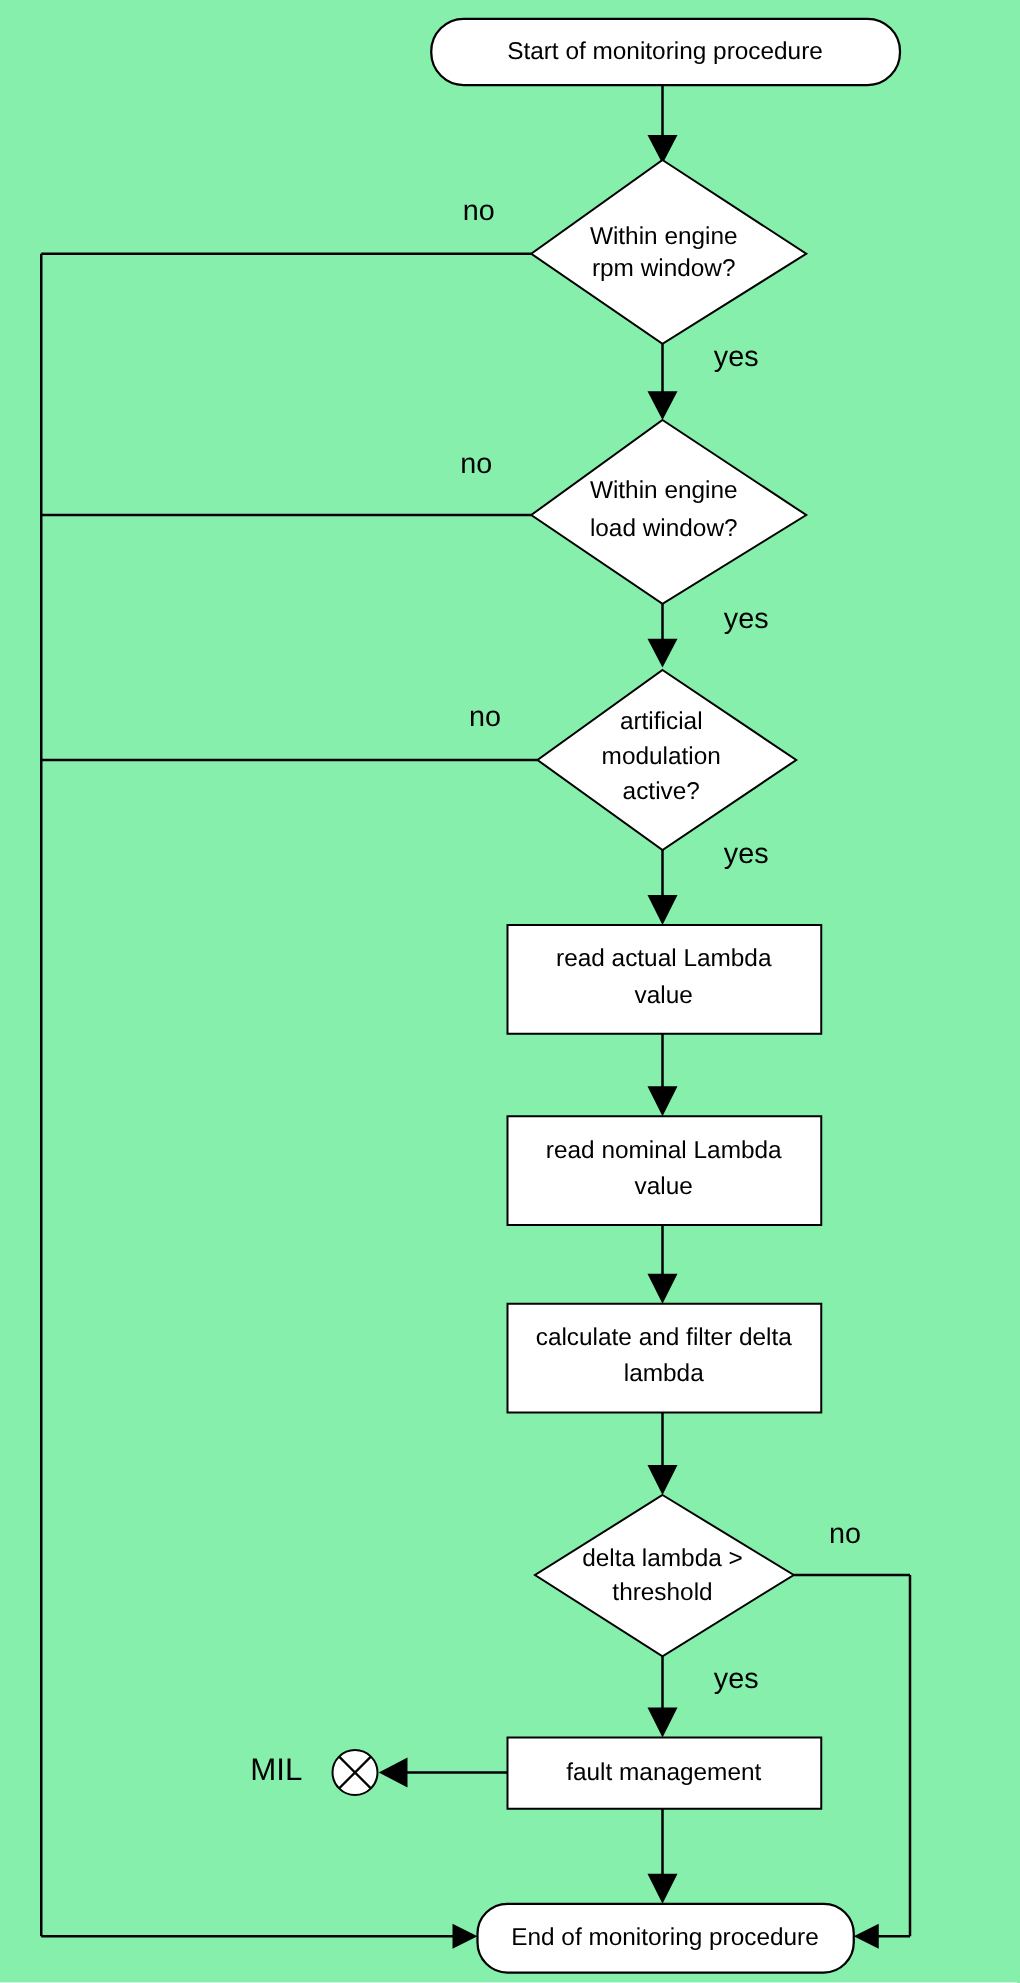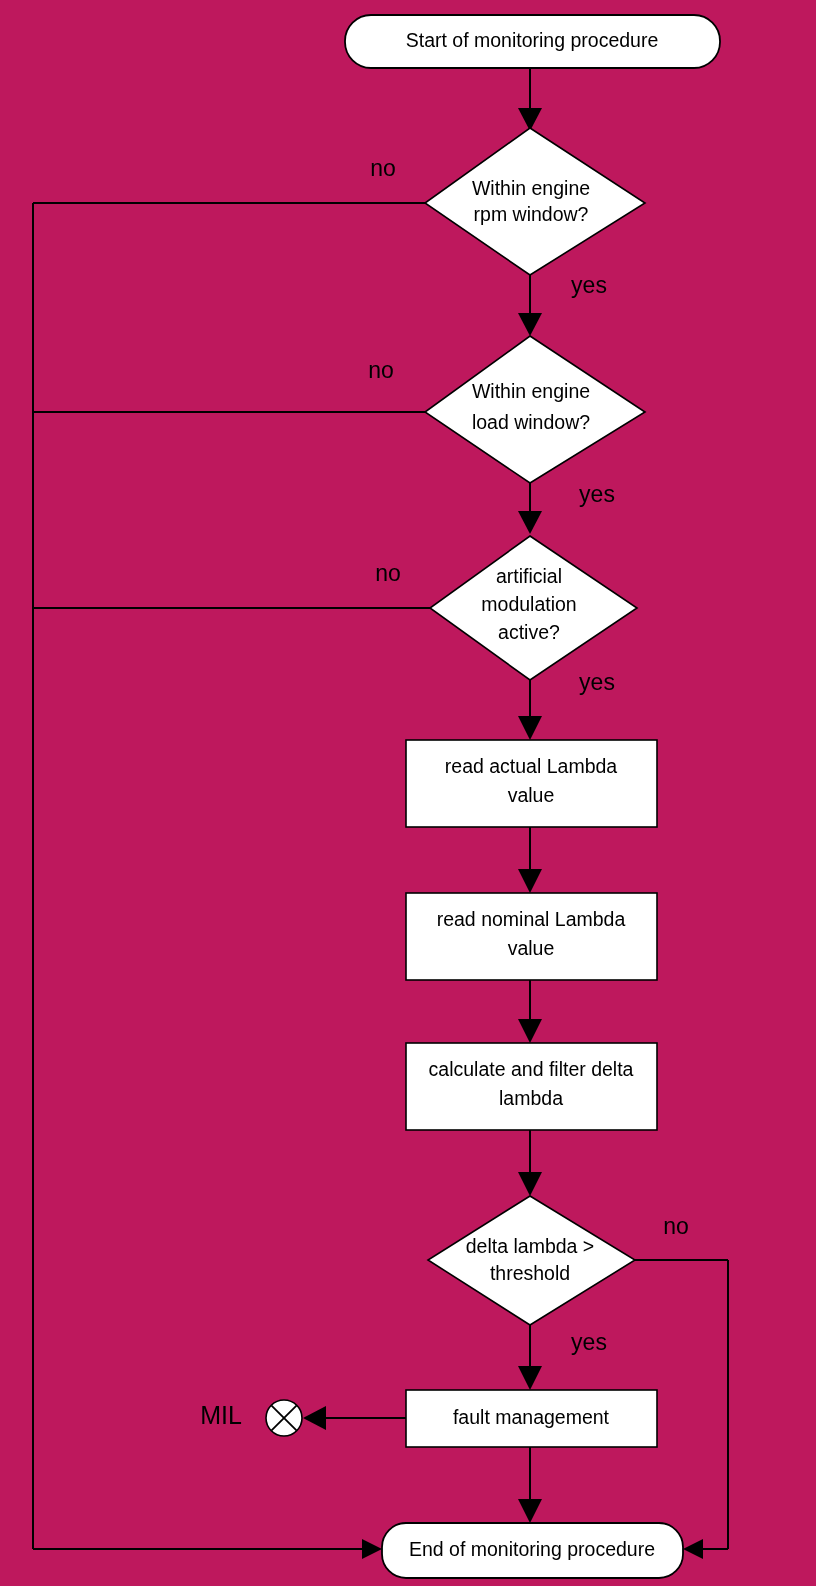--- a/index.html
+++ b/index.html
@@ -8,21 +8,21 @@
     padding: 0;
     background: #ffffff;
   }
   body {
     font-family: "Liberation Sans", sans-serif;
   }
   #flowchart-root {
     position: relative;
     width: 816px;
     height: 1586px;
-    background: #be185d;
+    background: #86efac;
     overflow: hidden;
   }
   svg.fc {
     display: block;
     width: 816px;
     height: 1586px;
   }
   .shape-stroke {
     fill: #ffffff;
     stroke: #000000;

